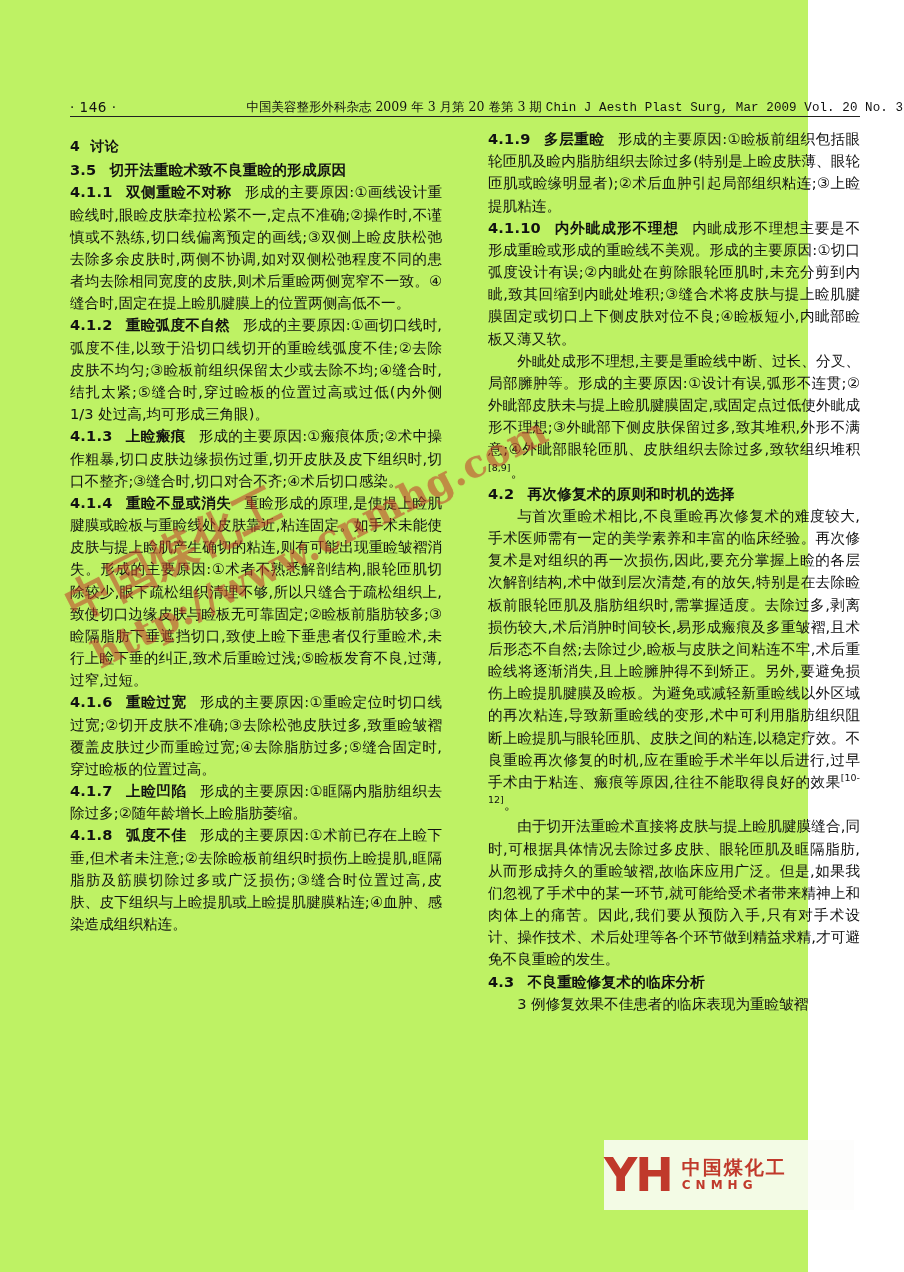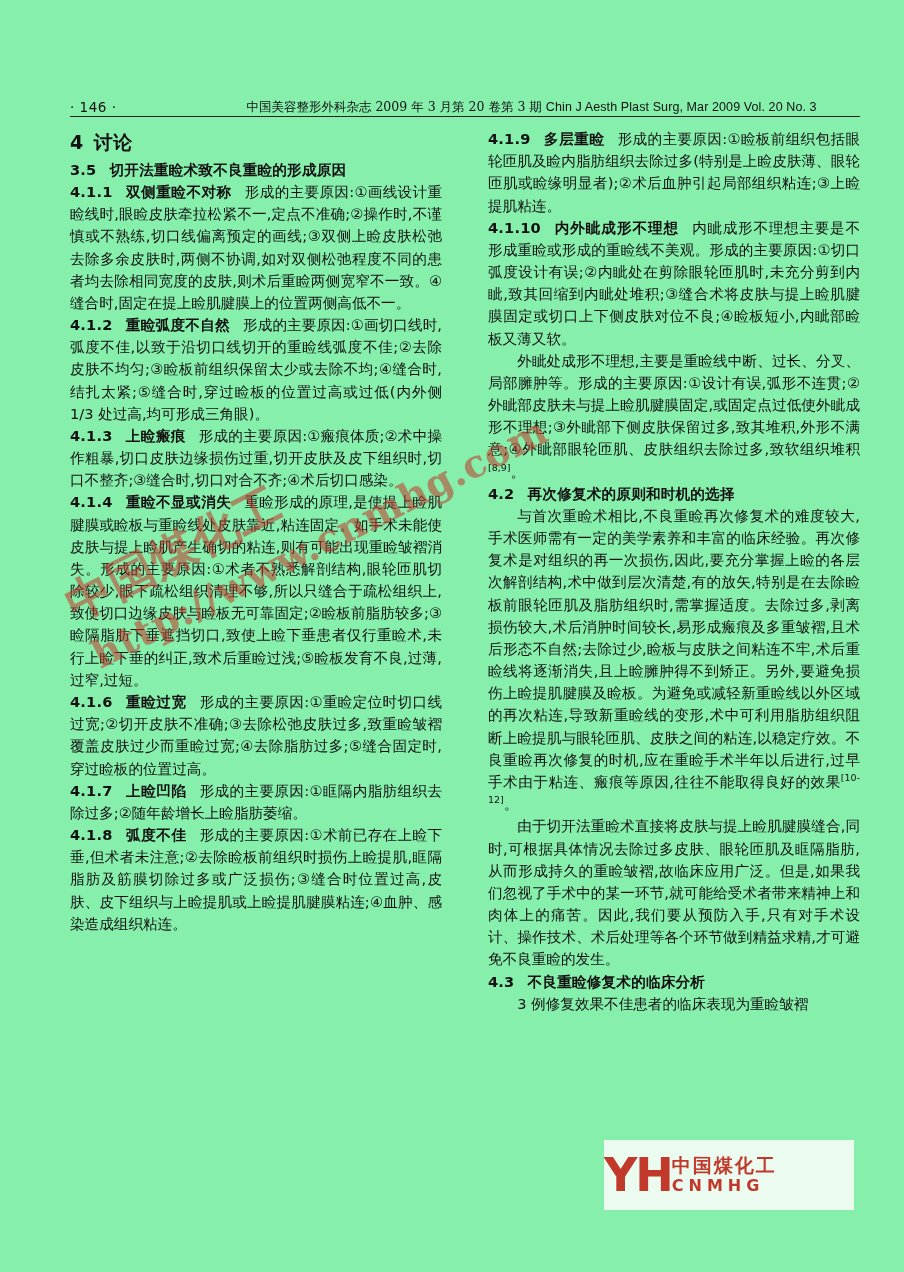--- a/index.html
+++ b/index.html
@@ -11,22 +11,22 @@
     height: 1272px;
     background: #ffffff;
     font-family: "DejaVu Sans", "Liberation Sans", sans-serif;
     color: #111111;
     position: relative;
     overflow: hidden;
   }
   .page {
     position: absolute;
     left: 0; top: 0;
-    width: 904px; height: 1272px;
-    background: #86efac;
+    width: 808px; height: 1272px;
+    background: #bef264;
   }
   
   .header {
     position: absolute;
     left: 70px;
     top: 88px;
     width: 790px;
     height: 28px;
     display: flex;
     align-items: flex-end;
@@ -40,21 +40,21 @@
     padding-bottom: 1px;
   }
   .runhead {
     font-size: 12.5px;
     color: #111;
     white-space: nowrap;
     margin-left: 120px;
     font-family: "DejaVu Serif", "Liberation Serif", serif;
   }
   .runhead .en {
-    font-family: Liberation Sans, sans-serif;
+    font-family: Liberation Mono, monospace;
     letter-spacing: 0.1px;
     text-align: center;
   }
   .rule {
     position: absolute;
     left: 70px;
     top: 116px;
     width: 790px;
     height: 1px;
     background: #222;
@@ -68,22 +68,22 @@
     line-height: 1.52;
     text-align: justify;
     text-justify: inter-ideograph;
     color: #111;
   }
   .col-left { left: 70px; }
   .col-right { left: 488px; }
 
   .sec-title {
     font-weight: bold;
-    font-size: 19px;
-    margin: 0 0 2px 0;
+    font-size: 14px;
+    margin: 8px 0 2px 0;
     letter-spacing: 0.5px;
   }
   .sec-title .num { margin-right: 10px; }
 
   p.para {
     margin: 0;
     text-indent: 0;
   }
   p.para.indent { text-indent: 2em; }
 
@@ -125,40 +125,41 @@
 
   
   .logo {
     position: absolute;
     left: 604px;
     top: 1140px;
     width: 250px;
     height: 70px;
     display: flex;
     align-items: center;
+    gap: 10px;
     background: rgba(253,253,251,0.85);
   }
   .logo-mark {
     font-family: "DejaVu Sans", sans-serif;
     font-weight: bold;
     font-size: 46px;
     color: #c0392b;
     letter-spacing: -2px;
     line-height: 1;
   }
   .logo-text { display: flex; flex-direction: column; justify-content: center; }
   .logo-cn {
     font-size: 19px;
     font-weight: bold;
     color: #c0392b;
     letter-spacing: 2px;
     line-height: 1.15;
   }
   .logo-en {
-    font-size: 16px;
+    font-size: 12px;
     font-weight: bold;
     color: #c0392b;
     letter-spacing: 5px;
     line-height: 1.15;
   }
 </style>
 </head>
 <body>
 
 <div class="page">

